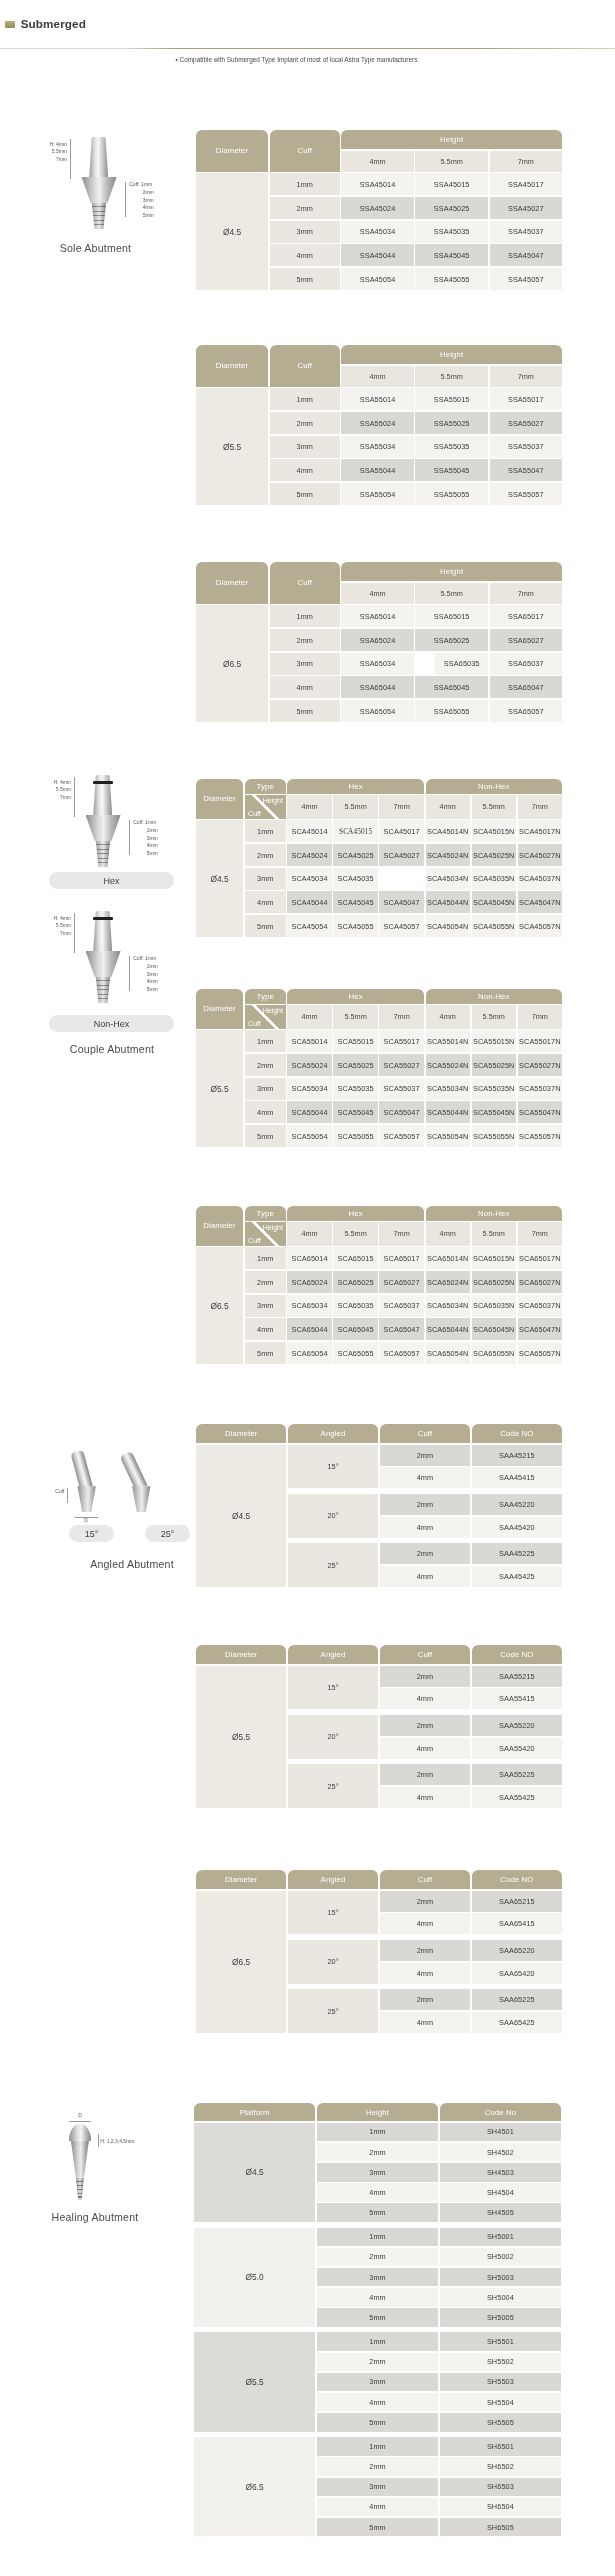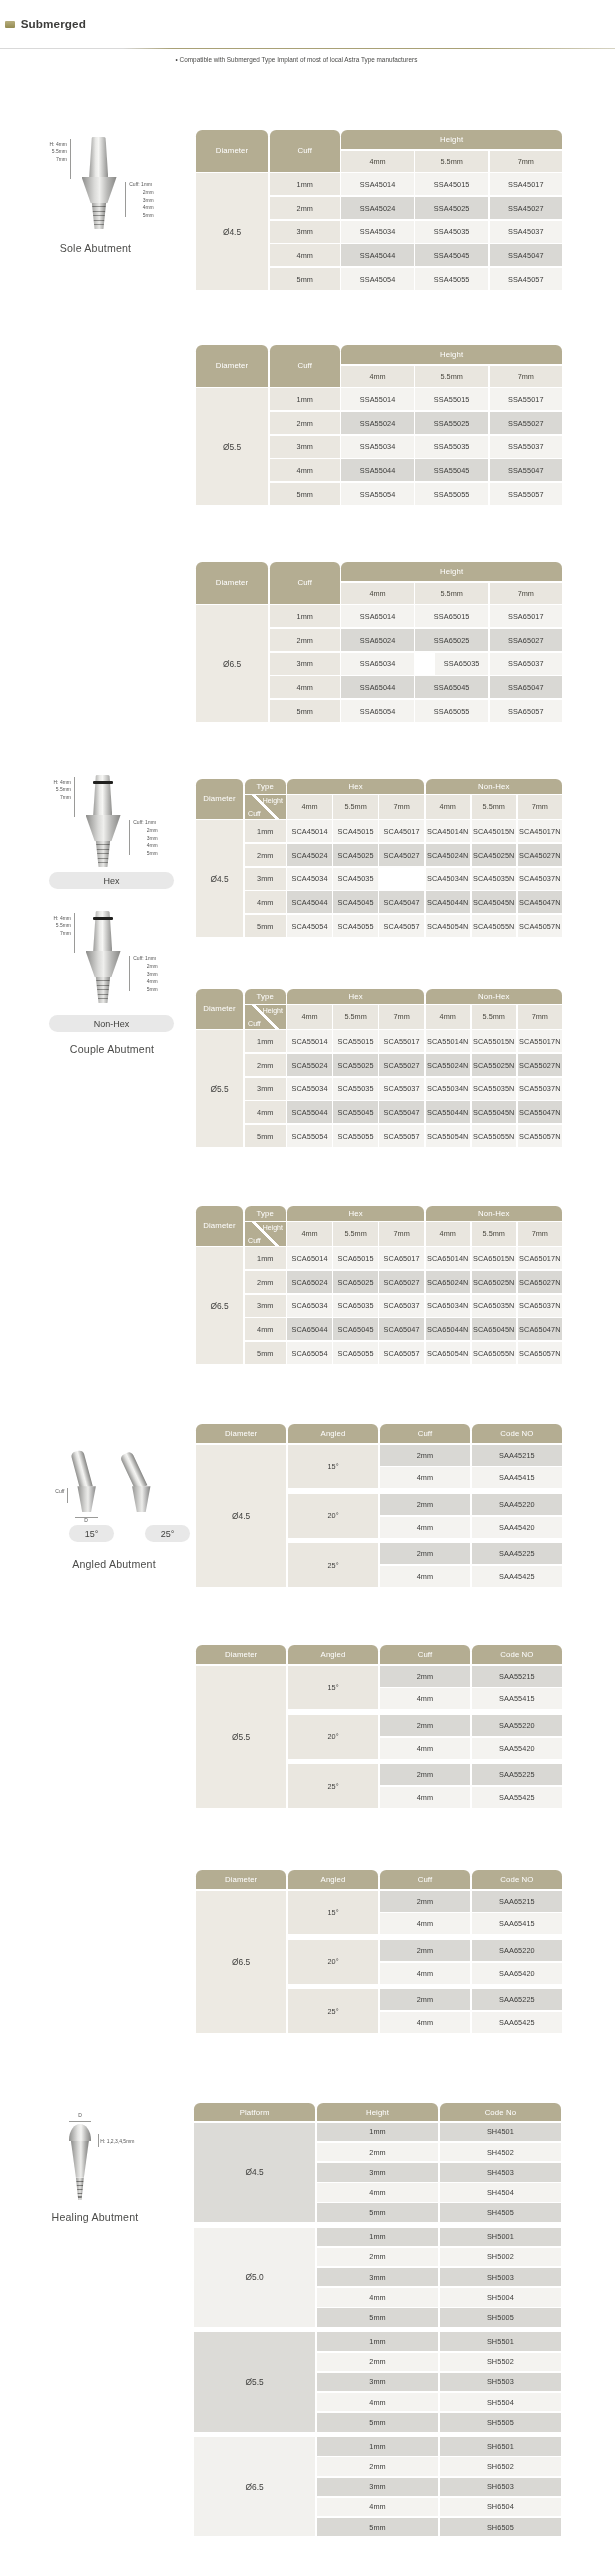--- a/index.html
+++ b/index.html
@@ -191,21 +191,21 @@
       <div class="dimcol" style="position:absolute;bottom:-5px;left:15px;">D</div>
     </div>
     <div style="width:19.6px;"></div>
     <div class="apost">
       <div class="top" style="transform:rotate(-25deg);"></div>
       <div class="base"></div>
     </div>
   </div>
   <div class="pill" style="left:69px;top:1525px;width:45px;height:17px;">15°</div>
   <div class="pill" style="left:145px;top:1525px;width:45px;height:17px;">25°</div>
-  <div class="figcap" style="left:44px;top:1558px;width:140px;">Angled Abutment</div>
+  <div class="figcap" style="left:62px;top:1558px;width:140px;">Angled Abutment</div>
 
   <div class="fig" style="left:67px;top:2112px;">
     <div style="display:flex;flex-direction:column;align-items:center;">
       <div class="dimcol">D</div>
       <div class="mline" style="width:22.4px;height:0.6px;margin:1.1px 0 2.2px 0;"></div>
       <div class="heal">
         <div class="dome"></div>
         <div class="body"></div>
         <div class="screw"></div>
       </div>
@@ -314,21 +314,21 @@
       </div>
       <div class="sh" style="grid-area: 2 / 3;">4mm</div>
       <div class="sh" style="grid-area: 2 / 4;">5.5mm</div>
       <div class="sh" style="grid-area: 2 / 5;">7mm</div>
       <div class="sh" style="grid-area: 2 / 6;">4mm</div>
       <div class="sh" style="grid-area: 2 / 7;">5.5mm</div>
       <div class="sh" style="grid-area: 2 / 8;">7mm</div>
       <div class="dcell" style="grid-area: 3 / 1 / 8;">Ø4.5</div>
       <div class="cuffcell" style="grid-area: 3 / 2;">1mm</div>
       <div class="code light" style="grid-area: 3 / 3;">SCA45014</div>
-      <div class="code light" style="grid-area: 3 / 4;">SCA45015</div>
+      <div class="code light" style="grid-area: 3 / 4; font-family: Liberation Serif, serif;">SCA45015</div>
       <div class="code light" style="grid-area: 3 / 5;">SCA45017</div>
       <div class="code light" style="grid-area: 3 / 6;">SCA45014N</div>
       <div class="code light" style="grid-area: 3 / 7;">SCA45015N</div>
       <div class="code light" style="grid-area: 3 / 8;">SCA45017N</div>
       <div class="cuffcell" style="grid-area: 4 / 2;">2mm</div>
       <div class="code dark" style="grid-area: 4 / 3;">SCA45024</div>
       <div class="code dark" style="grid-area: 4 / 4;">SCA45025</div>
       <div class="code dark" style="grid-area: 4 / 5;">SCA45027</div>
       <div class="code dark" style="grid-area: 4 / 6;">SCA45024N</div>
       <div class="code dark" style="grid-area: 4 / 7;">SCA45025N</div>

